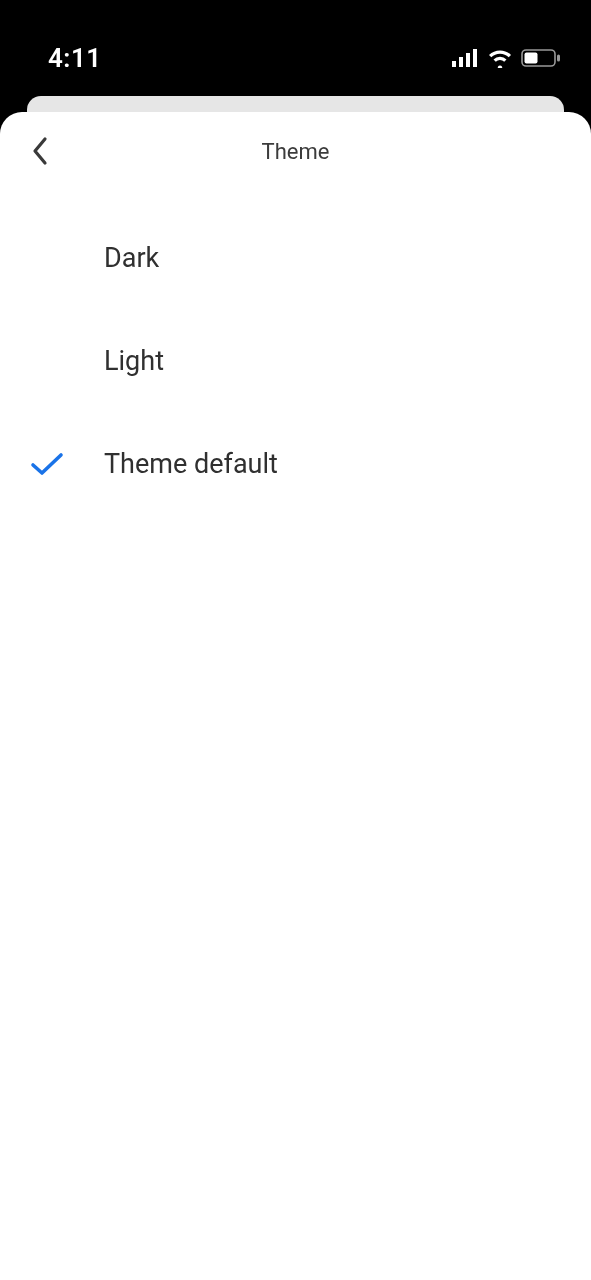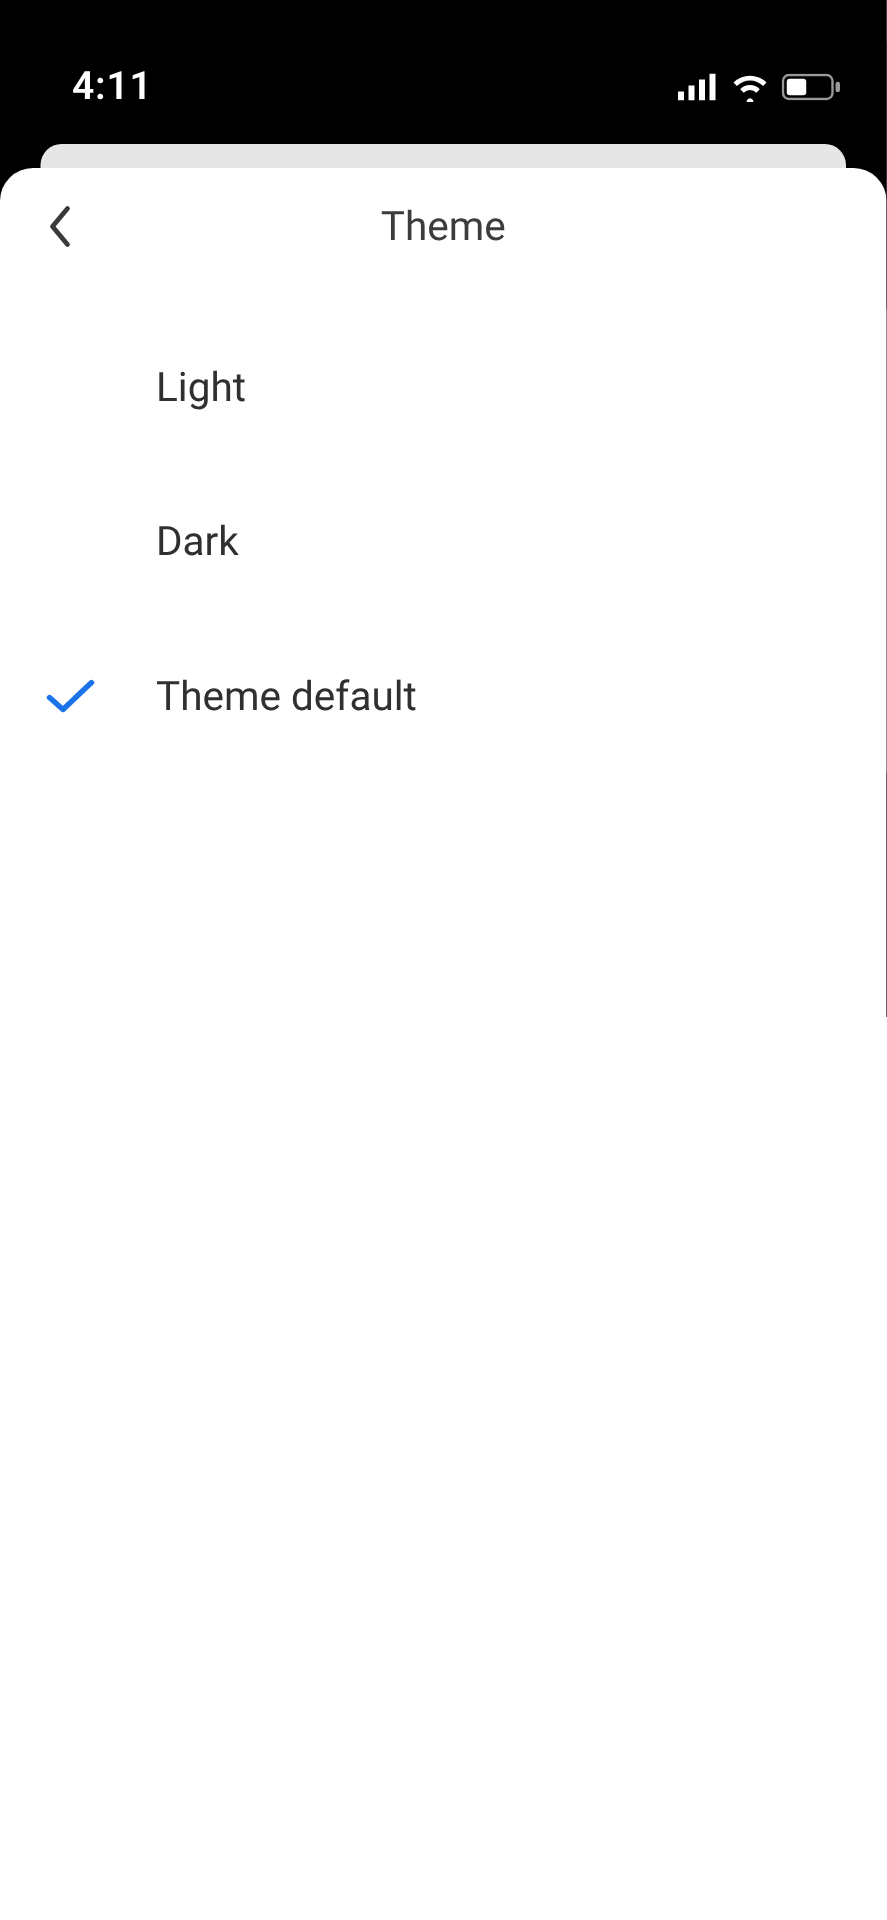--- a/index.html
+++ b/index.html
@@ -81,21 +81,21 @@
       width: 44px;
       height: 44px;
       display: flex;
       align-items: center;
       justify-content: center;
       background: none;
       border: none;
       cursor: pointer;
     }
     .sheet-title {
-      font-size: 27px;
+      font-size: 22px;
       font-weight: 400;
       color: #3c3c3c;
     }
 
     
     .options {
       padding-top: 16px;
     }
     .option-row {
       display: flex;
@@ -172,26 +172,26 @@
           <polyline points="15,4 5,16 15,28" fill="none" stroke="#3a3a3a" stroke-width="3.2" stroke-linecap="round" stroke-linejoin="round"></polyline>
         </svg>
       </button>
       <div class="sheet-title">Theme</div>
     </div>
 
     <div class="options">
 
       <div class="option-row">
         <span class="check-slot"></span>
-        <span class="option-label">Light</span>
+        <span class="option-label">Dark</span>
       </div>
 
       <div class="option-row">
         <span class="check-slot"></span>
-        <span class="option-label">Dark</span>
+        <span class="option-label">Light</span>
       </div>
 
       <div class="option-row">
         <span class="check-slot">
           <svg width="34" height="26" viewBox="0 0 34 26">
             <polyline points="3,14 12,22 31,4" fill="none" stroke="#1a73e8" stroke-width="3.6" stroke-linecap="round" stroke-linejoin="round"></polyline>
           </svg>
         </span>
         <span class="option-label">Theme default</span>
       </div>

